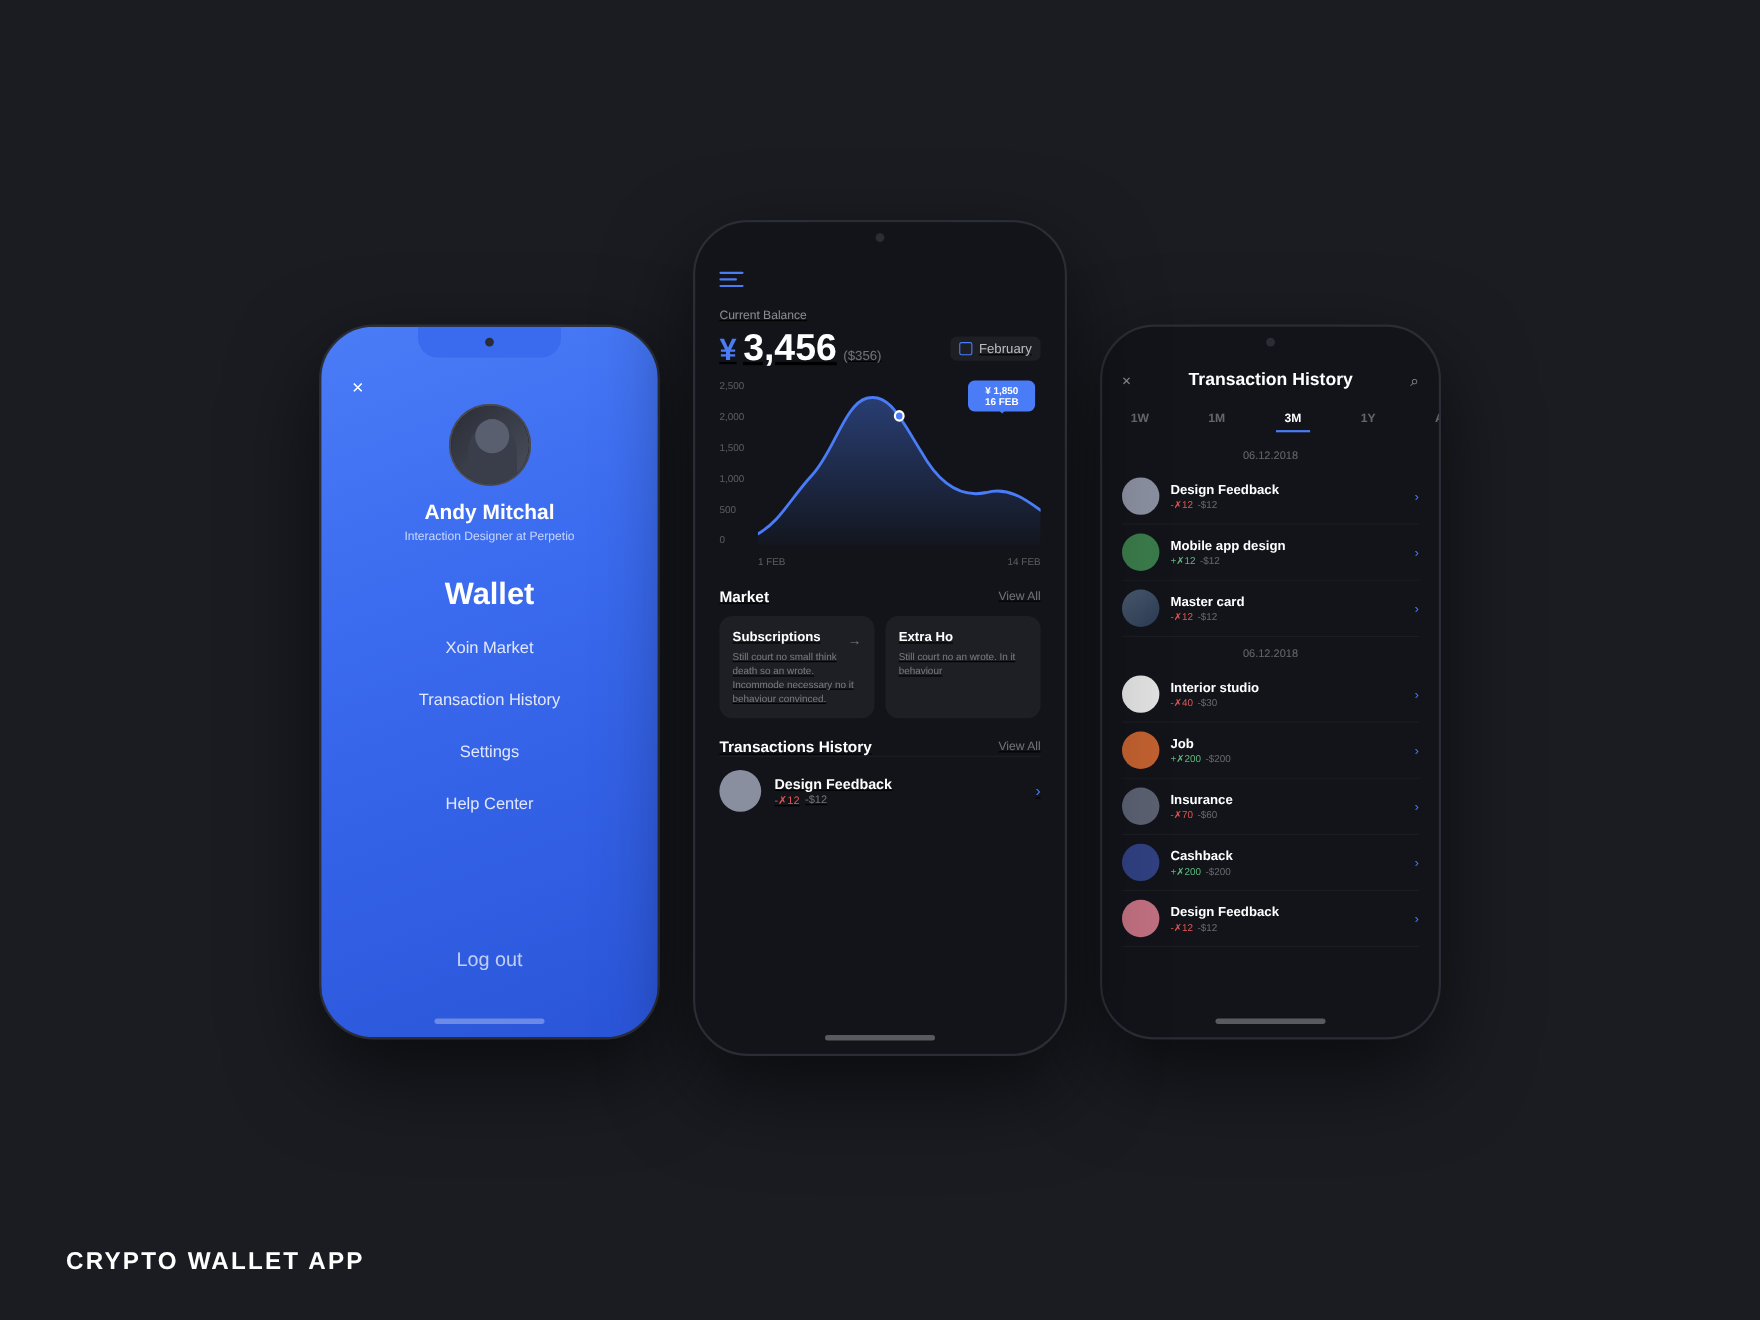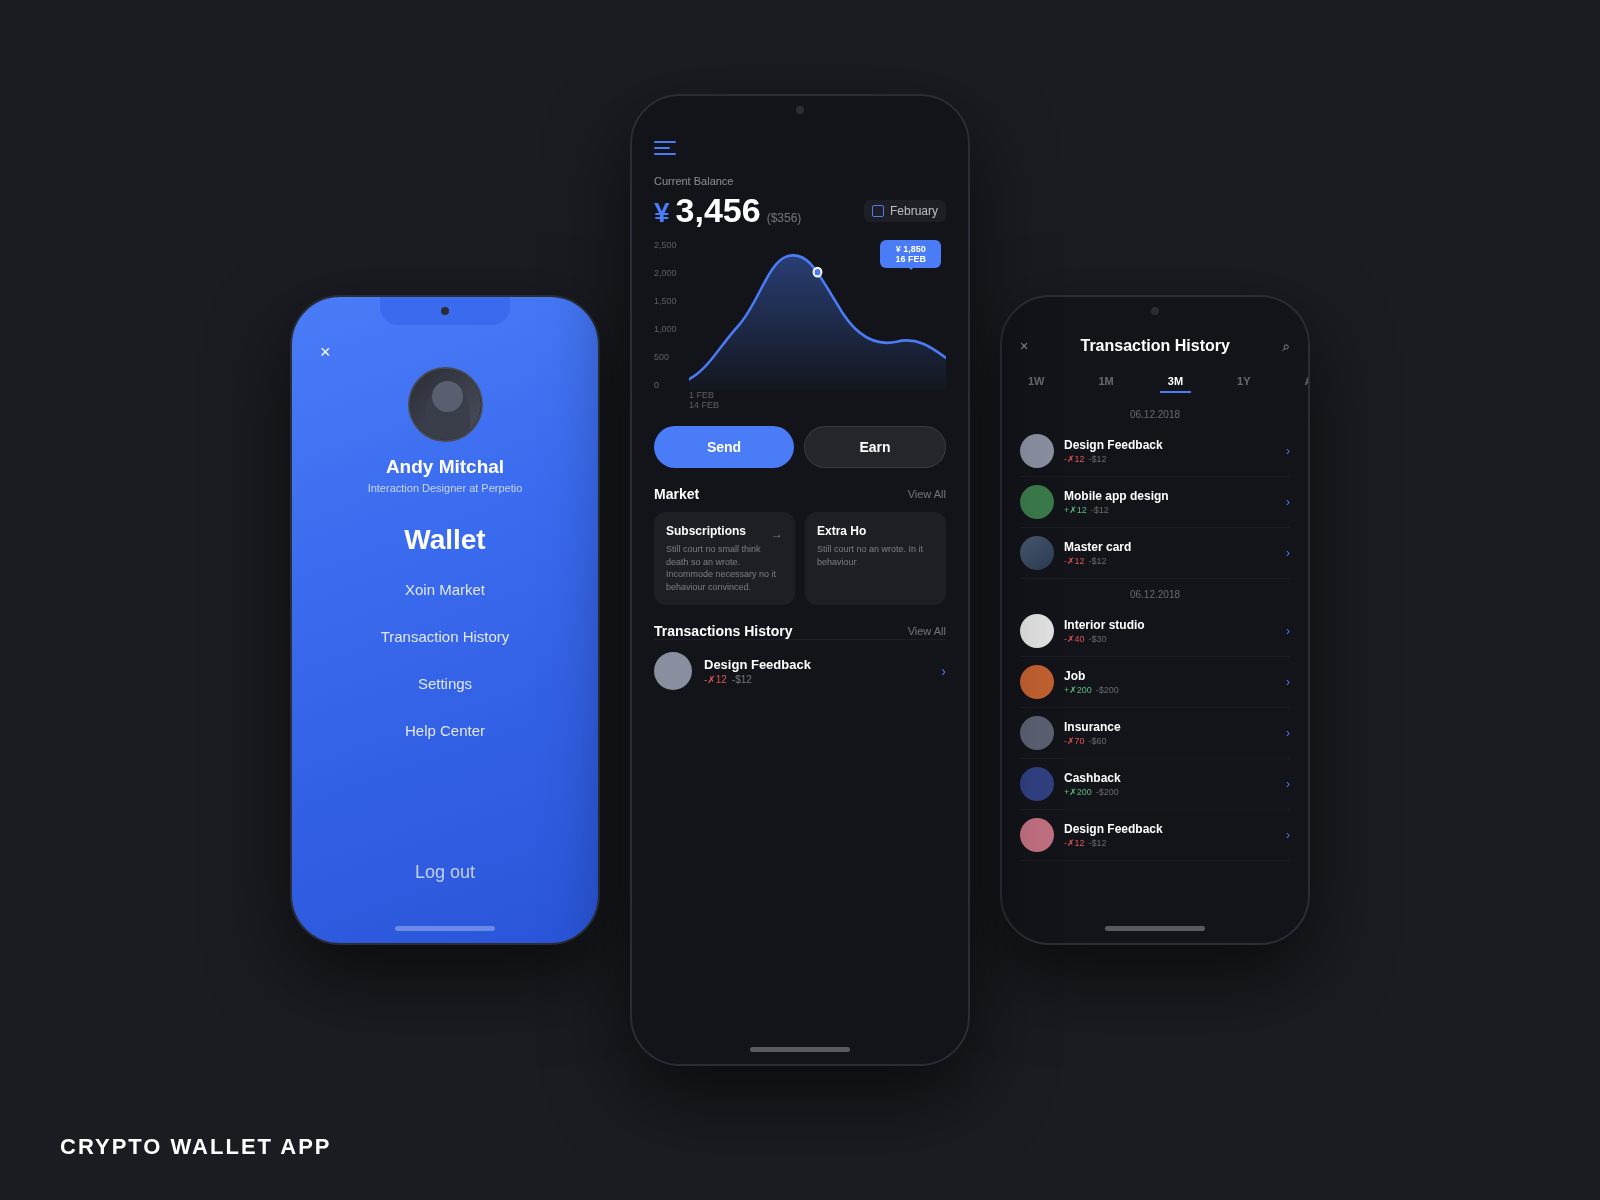--- a/index.html
+++ b/index.html
@@ -182,25 +182,26 @@
       color: rgba(255,255,255,0.7);
       font-size: 18px;
       cursor: pointer;
       margin-top: auto;
       margin-bottom: 30px;
     }
 
     
     .phone-2 {
       width: 340px;
-      height: 972px;
+      height: 760px;
       background: #12141a;
       border: 2px solid #2a2d35;
       margin-top: -40px;
       z-index: 2;
+      text-decoration: underline;
     }
 
     .phone-2 .phone-notch { background: #12141a; }
 
     .phone-2-content {
       padding: 40px 22px 20px;
       height: 100%;
       overflow: hidden;
     }
 
@@ -304,21 +305,20 @@
       bottom: 20px;
     }
 
     .chart-labels-x {
       position: absolute;
       bottom: 0;
       left: 35px;
       right: 0;
       display: flex;
       justify-content: space-between;
-      flex-direction: column;
     }
 
     .chart-label-x {
       color: rgba(255,255,255,0.3);
       font-size: 9px;
     }
 
     .tooltip-box {
       position: absolute;
       top: 0;
@@ -641,24 +641,20 @@
             <div>¥ 1,850</div>
             <div>16 FEB</div>
           </div>
         </div>
         <div class="chart-labels-x">
           <span class="chart-label-x">1 FEB</span>
           <span class="chart-label-x">14 FEB</span>
         </div>
       </div>
 
-      <div class="action-buttons">
-        <button class="btn-send">Send</button>
-        <button class="btn-earn">Earn</button>
-      </div>
 
       <div class="section-header">
         <span class="section-title">Market</span>
         <span class="view-all">View All</span>
       </div>
       <div class="market-cards">
         <div class="market-card">
           <div class="market-card-title">Subscriptions</div>
           <span class="market-card-arrow">→</span>
           <div class="market-card-text">Still court no small think death so an wrote. Incommode necessary no it behaviour convinced.</div>

